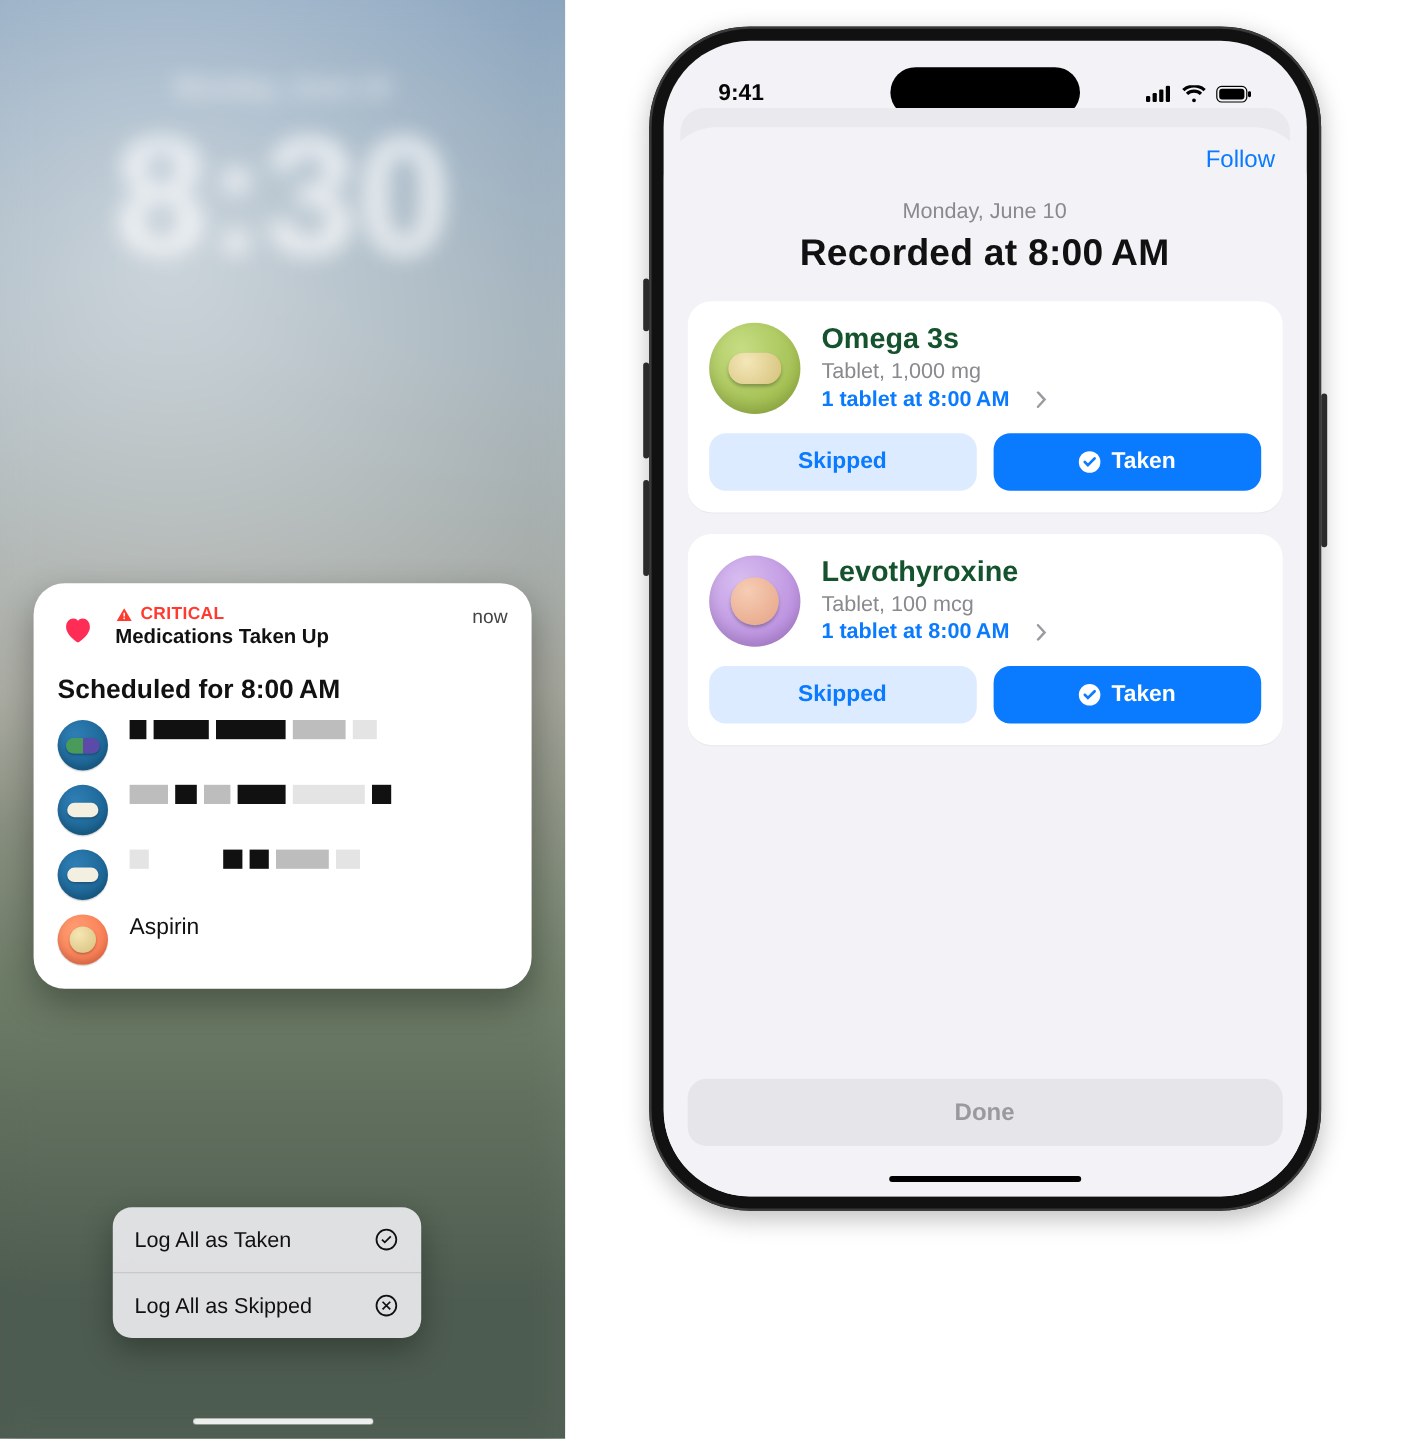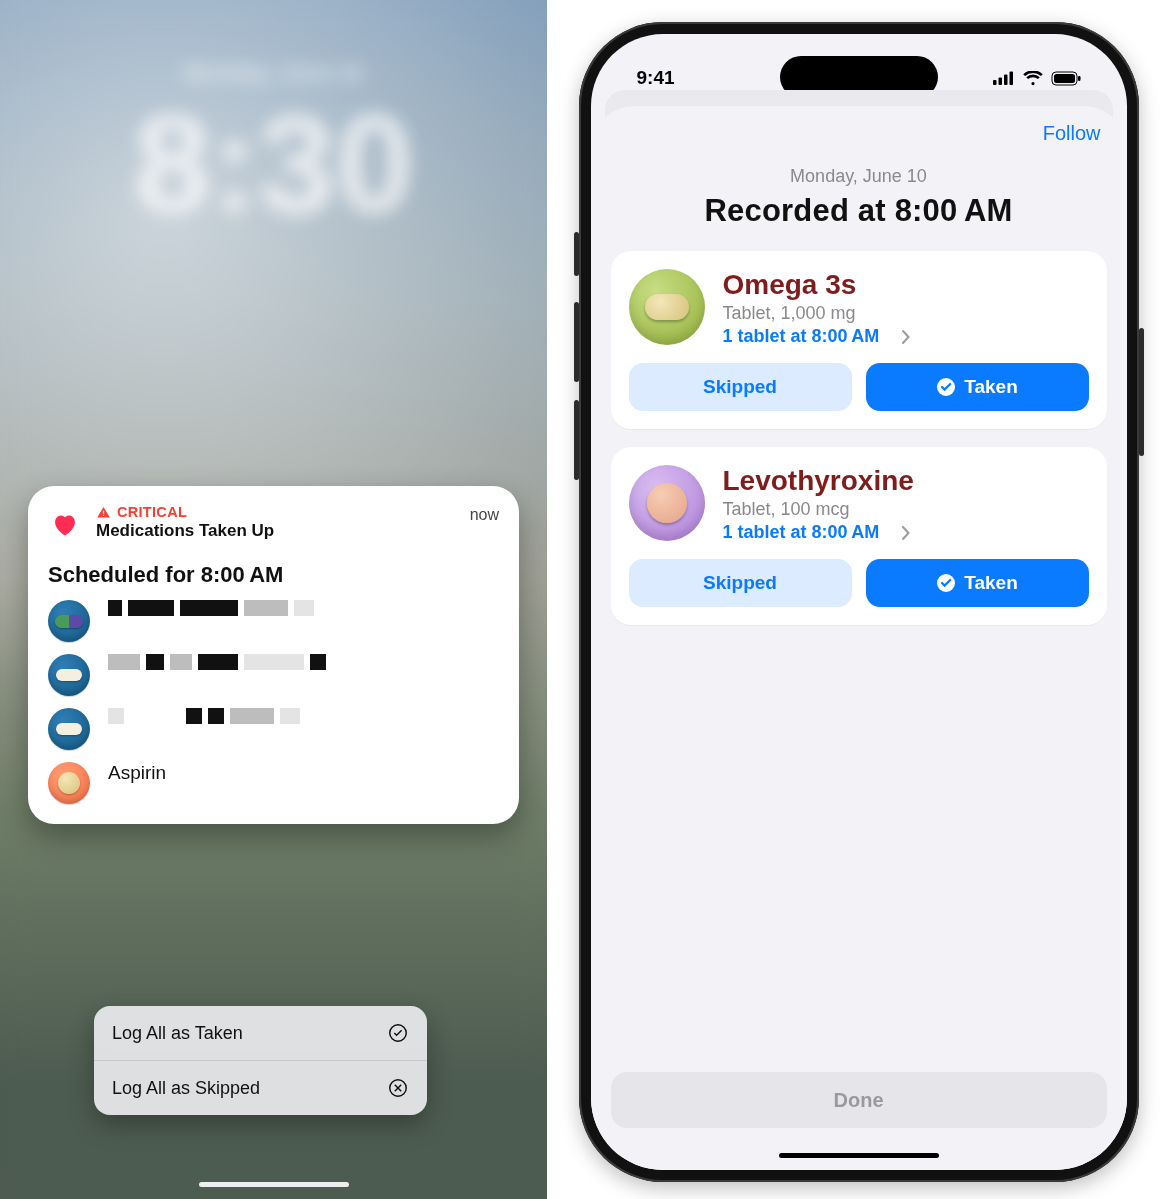--- a/index.html
+++ b/index.html
@@ -2,21 +2,21 @@
 <html><head>
 <meta charset="utf-8">
 <style>
   * { box-sizing: border-box; margin: 0; padding: 0; }
   html, body { width: 1170px; height: 1199px; font-family: -apple-system, "Helvetica Neue", Helvetica, Arial, sans-serif; -webkit-font-smoothing: antialiased; }
   body { display: flex; }
 
   
   .left {
     position: relative;
-    width: 547px;
+    width: 471px;
     height: 1199px;
     background:
       radial-gradient(circle at 30% 18%, rgba(255,255,255,0.55), rgba(255,255,255,0) 48%),
       linear-gradient(180deg, #7a98b5 0%, #93a4ad 25%, #a0a196 48%, #6e7d67 68%, #4d5c50 90%);
     overflow: hidden;
   }
   .left::before{
     content:"";
     position:absolute; inset:0;
     backdrop-filter: blur(12px);
@@ -95,21 +95,21 @@
   .action-item svg{width:22px;height:22px;stroke:#111;fill:none;stroke-width:1.6;}
   .home-ind-l{
     position:absolute; bottom:12px; left:50%; transform:translateX(-50%);
     width:150px; height:5px; border-radius:3px; background:rgba(255,255,255,.9);
   }
 
   
   .right{ position:relative; flex:1; background:#fff; display:flex; align-items:flex-start; justify-content:center;}
   .device{
     position:relative; margin-top:22px;
-    width:560px; height:1160px;
+    width:560px; height:987px;
     border-radius:84px;
     background:#111; padding:12px;
     box-shadow:0 0 0 2px #3a3a3a inset, 0 6px 20px rgba(0,0,0,.25);
   }
   .side-btn{position:absolute;background:#2b2b2b;border-radius:4px;}
   .sb1{left:-5px;top:210px;width:5px;height:44px;}
   .sb2{left:-5px;top:280px;width:5px;height:80px;}
   .sb3{left:-5px;top:378px;width:5px;height:80px;}
   .sb4{right:-5px;top:306px;width:5px;height:128px;}
   .screen{
@@ -160,21 +160,21 @@
   .tab-oval{
     width:44px;height:26px;border-radius:16px;
     background:radial-gradient(circle at 35% 28%, #f4e7b8, #d6c27c);
     box-shadow:0 2px 3px rgba(0,0,0,.28);
   }
   .tab-round{
     width:40px;height:40px;border-radius:50%;
     background:radial-gradient(circle at 35% 28%, #f6cdb4, #e6a386);
     box-shadow:0 2px 3px rgba(0,0,0,.28);
   }
-  .med-meta .name{ font-size:28px; font-weight:700; color:#7f1d1d;}
+  .med-meta .name{ font-size:24px; font-weight:700; color:#14532d;}
   .med-meta .desc{ font-size:18px; color:#8a8a8e; margin-top:2px;}
   .med-meta .dose{ font-size:18px; color:#0a7aff; font-weight:600; margin-top:2px; display:flex; align-items:center; gap:22px;}
   .med-meta .dose svg{width:10px;height:14px;}
   .btn-row{ display:flex; gap:14px; margin-top:16px;}
   .btn{
     flex:1; border:none; border-radius:14px; height:48px;
     font-size:19px; font-weight:600; cursor:pointer;
     display:flex; align-items:center; justify-content:center; gap:8px;
   }
   .btn-skip{ background:#dcebff; color:#0a7aff;}

